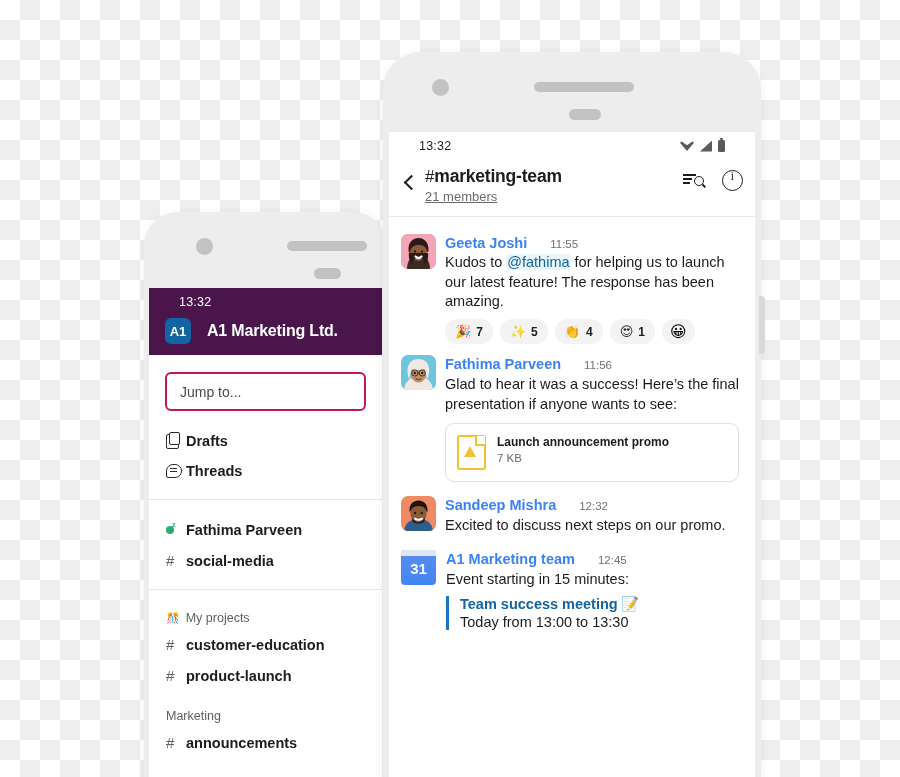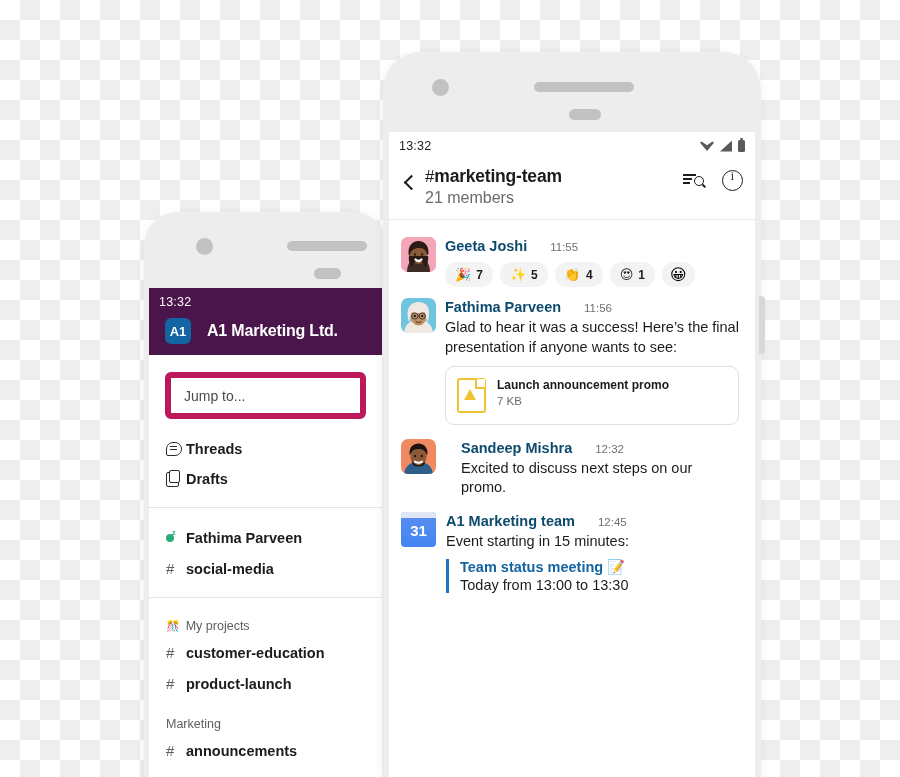--- a/index.html
+++ b/index.html
@@ -31,54 +31,54 @@
 
   
   #phoneRight{left:383px;top:52px;width:378px;height:725px;border-radius:38px 38px 0 0;}
   #phoneRight .cam{left:49px;top:27px;}
   #phoneRight .speaker{left:151px;top:30px;width:100px;}
   #phoneRight .pill{left:186px;top:57px;width:32px;}
   #phoneRight .screen{left:6px;top:80px;width:366px;height:645px;}
   #phoneRight .pwr{left:376px;top:244px;width:6px;height:58px;background:#d8d8d8;border-radius:0 4px 4px 0;}
 
   
-  .statusbar{display:flex;align-items:center;justify-content:space-between;padding:0 10px;height:28px;box-sizing:border-box;}
+  .statusbar{display:flex;align-items:center;justify-content:space-between;padding:0 30px;height:28px;box-sizing:border-box;}
   .statusbar .time{font-size:12.5px;color:#1d1c1d;letter-spacing:.2px;}
   .sb-icons{display:flex;align-items:center;gap:6px;}
   .ic-wifi{width:14px;height:10px;background:#5a5a5a;
     clip-path:polygon(0% 18%,50% 100%,100% 18%,88% 6%,50% 42%,12% 6%);}
   .ic-sig{width:12px;height:11px;background:#5a5a5a;clip-path:polygon(100% 0,100% 100%,0 100%);}
   .ic-bat{width:7px;height:12px;background:#5a5a5a;border-radius:1.5px;position:relative;}
   .ic-bat:before{content:"";position:absolute;left:2px;top:-2px;width:3px;height:2px;background:#5a5a5a;border-radius:1px;}
 
   
   .ch-header{display:flex;align-items:flex-start;padding:4px 12px 12px 6px;border-bottom:1px solid #e8e8e8;}
   .back-btn{width:30px;height:36px;display:flex;align-items:center;justify-content:center;flex:none;}
   .chev{width:9px;height:9px;border-left:2.1px solid #1d1c1d;border-bottom:2.1px solid #1d1c1d;transform:rotate(45deg);margin-left:3px;}
   .ch-titles{flex:1;padding-top:2px;}
   .ch-name{font-size:17.5px;font-weight:bold;color:#1d1c1d;letter-spacing:-.2px;line-height:1.15;}
   .ch-name .hash{font-weight:normal;font-size:17px;}
-  .ch-sub{font-size:16px;color:#6a6a6a;margin-top:2px;}
+  .ch-sub{font-size:13px;color:#6a6a6a;margin-top:2px;text-decoration:underline;}
   .ch-actions{display:flex;align-items:center;gap:18px;padding-top:6px;}
   .ic-chsearch{position:relative;width:21px;height:17px;}
   .ic-chsearch i{position:absolute;left:0;height:1.7px;background:#1d1c1d;display:block;}
   .ic-chsearch i:nth-child(1){top:2px;width:13px;}
   .ic-chsearch i:nth-child(2){top:6px;width:9px;}
   .ic-chsearch i:nth-child(3){top:10px;width:7px;}
   .ic-chsearch b{position:absolute;right:0;top:4px;width:8px;height:8px;border:1.7px solid #1d1c1d;border-radius:50%;}
   .ic-chsearch b:after{content:"";position:absolute;right:-3px;bottom:-2px;width:4px;height:1.7px;background:#1d1c1d;transform:rotate(45deg);}
   .ic-info{width:19px;height:19px;border:1.7px solid #1d1c1d;border-radius:50%;position:relative;}
   .ic-info:after{content:"i";position:absolute;left:0;right:0;top:-2px;text-align:center;font-size:12px;font-family:"Liberation Serif",serif;color:#1d1c1d;}
 
   .msgs{padding:10px 0 0 0;}
   .msg{display:flex;padding:7px 14px 2px 12px;}
   .ava{width:35px;height:35px;border-radius:7px;flex:none;margin-right:9px;overflow:hidden;position:relative;}
   .mbody{flex:1;min-width:0;}
   .mhead{line-height:1.1;margin-bottom:2px;}
-  .mname{font-size:14.5px;font-weight:bold;color:#0c4a6e;}
+  .mname{font-size:14.5px;font-weight:bold;color:#3b82f6;}
   .mtime{font-size:11.5px;color:#707070;margin-left:23px;}
   .mtext{font-size:14.5px;color:#1d1c1d;line-height:1.33;}
   .mention{color:#1264a3;background:#e8f5fa;border-radius:3px;padding:0 1px;}
 
   .reactions{display:flex;gap:7px;margin-top:8px;margin-bottom:2px;}
   .rx{display:flex;align-items:center;gap:5px;background:#f3f3f3;border-radius:12px;padding:3px 10px;font-size:12px;color:#1d1c1d;font-weight:bold;}
   .rx .em{font-size:13px;font-weight:normal;}
   .rx-add{background:#f3f3f3;border-radius:12px;padding:3px 8px;display:flex;align-items:center;}
 
   .attach{border:1px solid #e0e0e0;border-radius:9px;margin-top:9px;padding:11px;margin-right:2px;background:#fff;}
@@ -100,21 +100,21 @@
   .ev-title{font-size:14.5px;font-weight:bold;color:#1264a3;}
   .ev-when{font-size:14.5px;color:#1d1c1d;margin-top:1px;}
 
   
   .sb-top{background:#4a154b;padding:0 0 11px 0;}
   .sb-top .statusbar .time{color:#fff;}
   .ws{display:flex;align-items:center;padding:2px 0 0 16px;}
   .ws-badge{width:26px;height:26px;border-radius:6px;background:#1264a3;color:#fff;font-size:13px;font-weight:bold;display:flex;align-items:center;justify-content:center;flex:none;}
   .ws-name{font-size:16px;font-weight:bold;color:#fff;margin-left:16px;letter-spacing:-.2px;}
 
-  .jump{margin:17px 16px 0 16px;border:6px solid #be185d;border-radius:6px;height:35px;display:flex;align-items:center;padding:0 13px;color:#4a4a4a;font-size:14px;background:#fff;}
+  .jump{margin:17px 16px 0 16px;border:2px solid #be185d;border-radius:6px;height:35px;display:flex;align-items:center;padding:0 13px;color:#4a4a4a;font-size:14px;background:#fff;}
 
   .sb-sec{padding:15px 0 13px 0;border-bottom:1px solid #e6e6e6;}
   .sb-sec.nb{border-bottom:none;}
   .sb-row{display:flex;align-items:center;padding:7px 0 7px 17px;}
   .sb-row .lbl{font-size:14.5px;font-weight:bold;color:#1d1c1d;}
   .sb-row .ico{width:20px;flex:none;display:flex;align-items:center;}
   .hashm{font-size:15px;color:#5e5e5e;font-weight:normal;}
   .ic-thread{width:14px;height:12px;border:1.6px solid #2b2b2b;border-radius:7px 7px 7px 2px;position:relative;}
   .ic-thread:after{content:"";position:absolute;left:3px;top:3px;width:7px;height:1.4px;background:#2b2b2b;box-shadow:0 3px 0 0 #2b2b2b;}
   .ic-draft{width:11px;height:13px;border:1.6px solid #2b2b2b;border-radius:2px;position:relative;}
@@ -147,29 +147,29 @@
       </div>
     </div>
 
     <div class="jump">
       <span>Jump to...</span>
     </div>
 
     <div class="sb-sec">
       <div class="sb-row">
         <span class="ico">
+            <span class="ic-draft"></span>
+          </span>
+        <span class="lbl">Drafts</span>
+      </div>
+      <div class="sb-row">
+        <span class="ico">
             <span class="ic-thread"></span>
           </span>
         <span class="lbl">Threads</span>
-      </div>
-      <div class="sb-row">
-        <span class="ico">
-            <span class="ic-draft"></span>
-          </span>
-        <span class="lbl">Drafts</span>
       </div>
     </div>
 
     <div class="sb-sec">
       <div class="sb-row">
         <span class="ico">
             <span class="pres"></span>
           </span>
         <span class="lbl">Fathima Parveen</span>
       </div>
@@ -254,20 +254,23 @@
               <path d="M7.5 15c0-7 4.5-11 10-11s10 4 10 11c0 3-1 4-1.5 2.2C24.5 12 22 11 17.5 11S10 13 9 18c-.5 1.8-1.5.8-1.5-3z" fill="#2b1b14"></path>
               <path d="M8 19c-.8 5 1 9 3 11.5 1.2-5 3-7 6.5-7s5.3 2 6.5 7c2-2.5 3.8-6.5 3-11.5z" fill="#2b1b14"></path>
               <ellipse cx="14" cy="17.5" rx="1.1" ry="1.3" fill="#221"></ellipse>
               <ellipse cx="21" cy="17.5" rx="1.1" ry="1.3" fill="#221"></ellipse>
               <path d="M14.5 22.5c1.8 1.8 4.2 1.8 6 0" stroke="#fff" stroke-width="2.2" fill="none" stroke-linecap="round"></path>
             </svg>
         </div>
         <div class="mbody">
           <div class="mhead">
             <span class="mname">Geeta Joshi</span><span class="mtime">11:55</span>
+          </div>
+          <div class="mtext">
+            <span>Kudos to </span><span class="mention">@fathima</span><span> for helping us to launch our latest feature! The response has been amazing.</span>
           </div>
           <div class="reactions">
             <div class="rx">
                 <span class="em">🎉</span>
                 <span>7</span>
               </div>
             <div class="rx">
                 <span class="em">✨</span>
                 <span>5</span>
               </div>
@@ -316,21 +319,21 @@
                 </span>
               <span>
                 <div class="att-title">Launch announcement promo</div>
                 <div class="att-size">7 KB</div>
               </span>
             </div>
           </div>
         </div>
       </div>
 
-      <div class="msg" style="padding-top:12px;gap:16px;">
+      <div class="msg" style="padding-top:12px;">
         <div class="ava">
           <svg viewBox="0 0 35 35" width="35" height="35">
               <rect width="35" height="35" fill="#f08a62"></rect>
               <path d="M3 35c1-8 6-12 14.5-12S31 27 32 35z" fill="#2e5f8a"></path>
               <ellipse cx="17.5" cy="17" rx="8.2" ry="9.5" fill="#8d5a38"></ellipse>
               <path d="M8.5 14c0-6 4-9.5 9-9.5s9 3.5 9 9.5c0 2-.4 2.6-.9 1.3C24 11 21 10 17.5 10S11 11 9.4 15.3c-.5 1.3-.9.7-.9-1.3z" fill="#1d1410"></path>
               <ellipse cx="14.2" cy="17" rx="1.1" ry="1.3" fill="#1d1410"></ellipse>
               <ellipse cx="20.8" cy="17" rx="1.1" ry="1.3" fill="#1d1410"></ellipse>
               <path d="M11.5 22c1.5 3 3.5 4.2 6 4.2S22 25 23.5 22c.8 2.5-.3 5.5-6 5.5s-6.8-3-6-5.5z" fill="#1d1410"></path>
               <path d="M14 22.6c2.3 1.5 4.7 1.5 7 0" stroke="#fff" stroke-width="2" fill="none" stroke-linecap="round"></path>
@@ -347,21 +350,21 @@
       <div class="msg" style="padding-top:13px;">
         <div class="ic-cal" style="margin-right:10px;flex:none;">
           <span>31</span>
         </div>
         <div class="mbody">
           <div class="mhead">
             <span class="mname">A1 Marketing team</span><span class="mtime">12:45</span>
           </div>
           <div class="mtext">Event starting in 15 minutes:</div>
           <div class="event">
-            <div class="ev-title"><span>Team status meeting</span> <span>📝</span></div>
+            <div class="ev-title"><span>Team success meeting</span> <span>📝</span></div>
             <div class="ev-when">Today from 13:00 to 13:30</div>
           </div>
         </div>
       </div>
 
     </div>
   </div>
 </div>
 
 </body></html>

